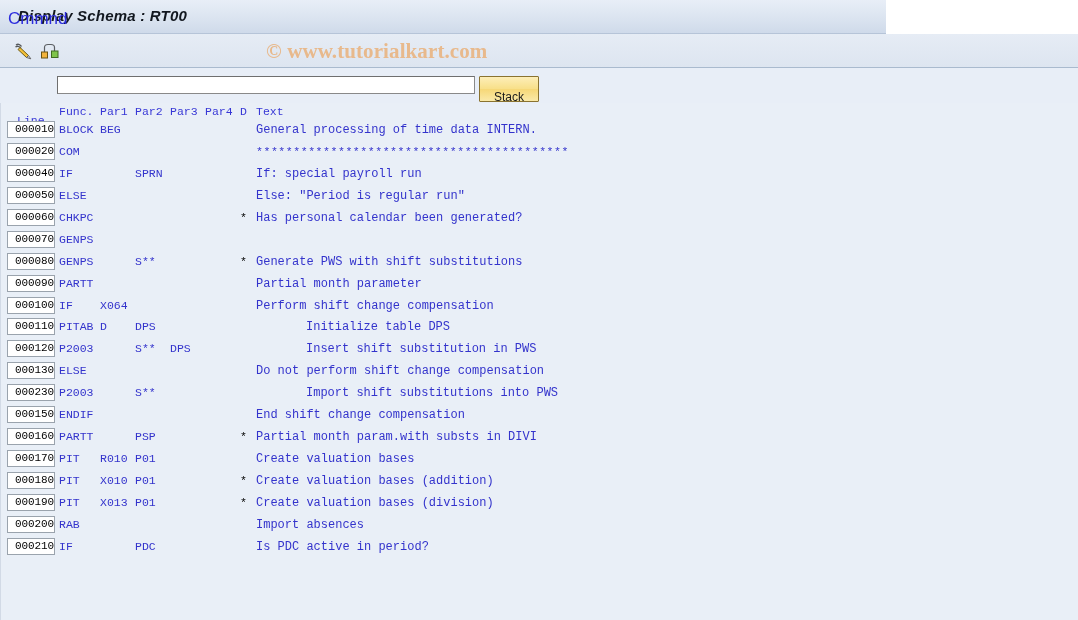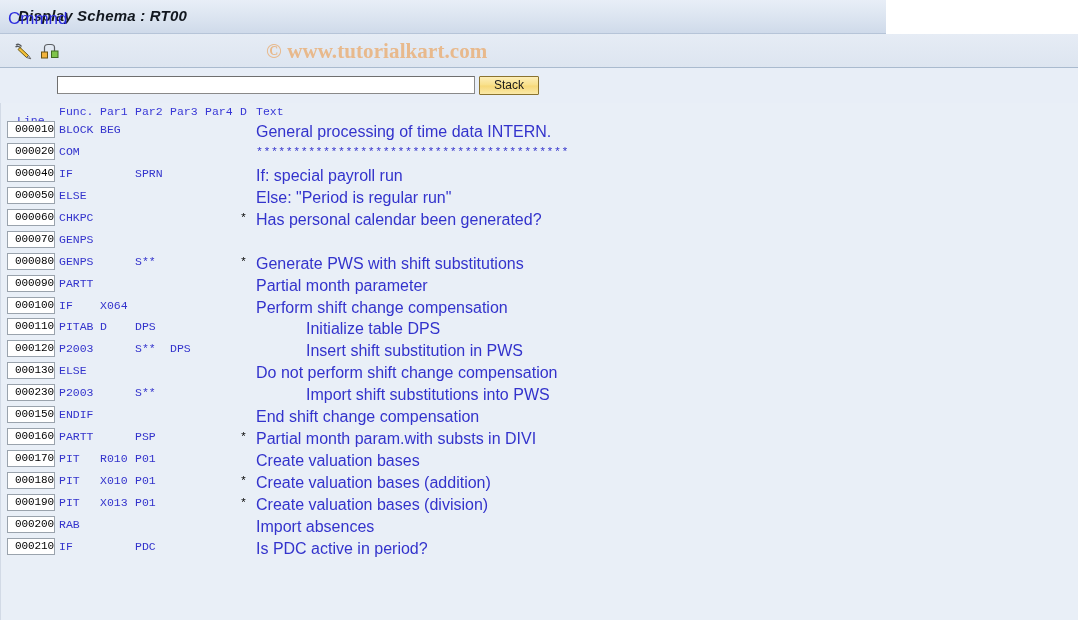--- a/index.html
+++ b/index.html
@@ -125,21 +125,21 @@
     background: linear-gradient(to bottom, #fdeeb8 0%, #f8e08a 48%, #f6d878 52%, #fae9a8 100%);
     border: 1px solid #8a7330;
     border-radius: 1px;
     box-sizing: border-box;
     font-family: "Liberation Sans", sans-serif;
     font-size: 12px;
     color: #1a1a1a;
     line-height: 17px;
     text-align: center;
     cursor: pointer;
-    padding: 0;
+    padding: 12px;
   }
 
   
   .grid-wrap {
     position: absolute;
     left: 0; top: 103px;
     width: 1078px;
     height: 517px;
     background: #e9eff7;
     box-sizing: border-box;
@@ -187,22 +187,22 @@
     font-size: 11px;
     color: #000000;
     line-height: 15px;
     text-align: right;
     letter-spacing: -0.1px;
     cursor: pointer;
   }
   .row .cell { top: 3px; }
   .row .cell.c-d { color: #000000; }
   .row .cell.c-text {
-    font-family: Liberation Sans, sans-serif;
-    font-size: 16px;
+    font-family: Liberation Mono, monospace;
+    font-size: 12px;
     color: #3333cc;
     top: 3px;
   }
   .row .cell.c-text.mono {
     font-family: "Liberation Mono", monospace;
     font-size: 11.5px;
     letter-spacing: 0.55px;
   }
   .row .cell.c-text.ind1 { left: 261px; margin-left: 44px; }
 </style>

